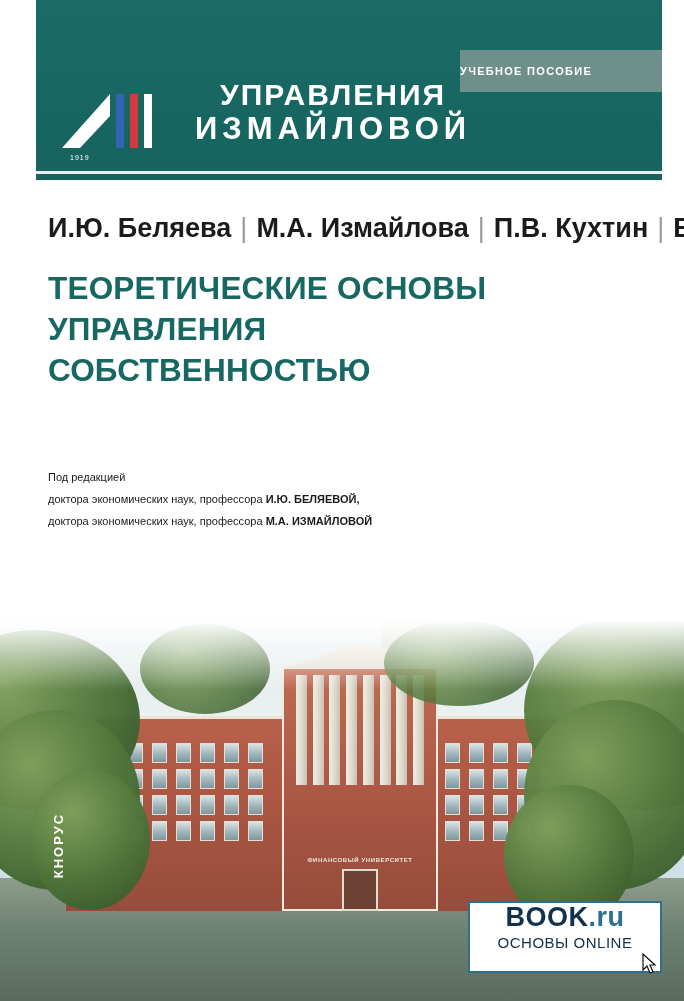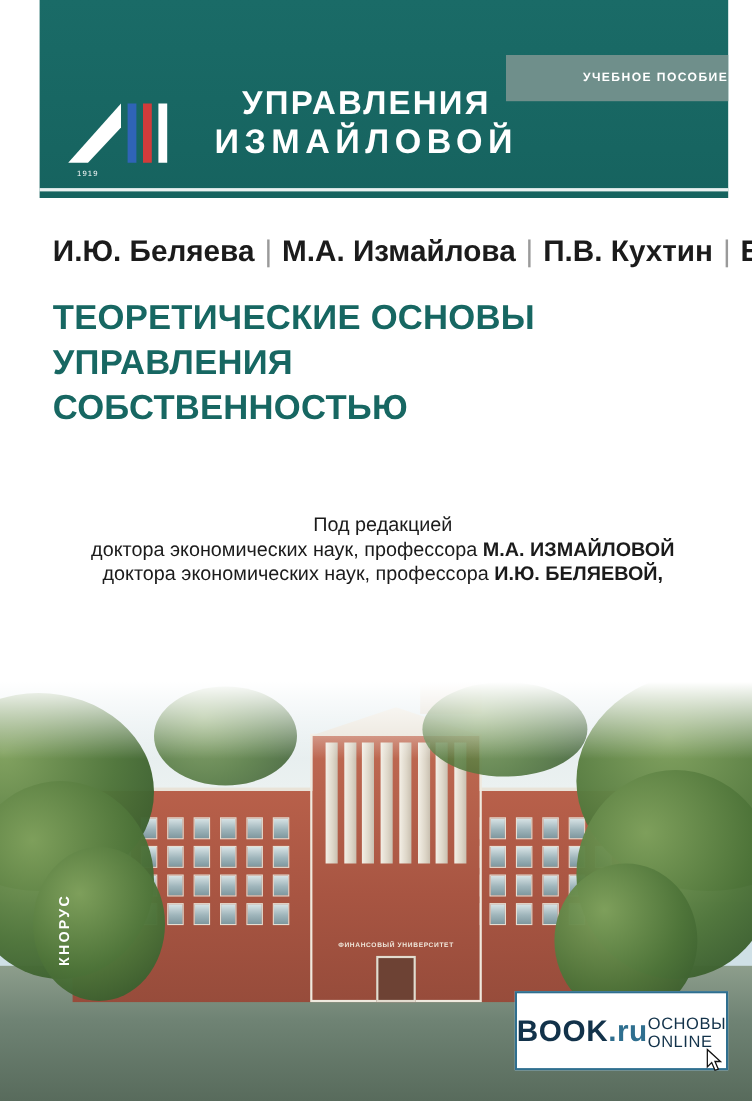--- a/index.html
+++ b/index.html
@@ -47,21 +47,21 @@
     top: 50px;
     width: 202px;
     height: 42px;
     background: #6f8f8b;
     color: #ffffff;
     font-size: 11px;
     letter-spacing: 1.3px;
     font-weight: bold;
     display: flex;
     align-items: center;
-    justify-content: flex-end;
+    justify-content: flex-start;
     text-transform: uppercase;
   }
   
   .emblem {
     position: absolute;
     left: 52px;
     top: 86px;
     width: 112px;
     height: 78px;
   }
@@ -131,24 +131,23 @@
     line-height: 41px;
     letter-spacing: 0.2px;
     text-transform: uppercase;
   }
   
   .editors {
     position: absolute;
     left: 48px;
     top: 466px;
     width: 600px;
-    font-size: 18px;
+    font-size: 11px;
     color: #1b1b1b;
     line-height: 22px;
-    text-align: center;
   }
   .editors .row b { font-weight: bold; }
   
   .photo {
     position: absolute;
     left: 0;
     top: 620px;
     width: 684px;
     height: 381px;
     overflow: hidden;
@@ -299,23 +298,23 @@
   .bookru {
     position: absolute;
     right: 22px;
     bottom: 28px;
     width: 194px;
     height: 72px;
     background: #ffffff;
     border: 2px solid #2f6f8f;
     box-sizing: border-box;
     display: flex;
-    flex-direction: row;
+    flex-direction: column;
     align-items: center;
-    justify-content: center;
+    justify-content: flex-start;
   }
   .bookru .b1 {
     font-size: 27px;
     font-weight: bold;
     color: #12324a;
     letter-spacing: 0.5px;
     line-height: 28px;
   }
   .bookru .b1 em {
     font-style: normal;
@@ -371,24 +370,24 @@
   </div>
 
   <div class="title">
     <div>ТЕОРЕТИЧЕСКИЕ ОСНОВЫ УПРАВЛЕНИЯ</div>
     <div>СОБСТВЕННОСТЬЮ</div>
   </div>
 
   <div class="editors">
     <div class="row">Под редакцией</div>
     <div class="row">
+      <span>доктора экономических наук, профессора </span><b>И.Ю. БЕЛЯЕВОЙ,</b>
+    </div>
+    <div class="row">
       <span>доктора экономических наук, профессора </span><b>М.А. ИЗМАЙЛОВОЙ</b>
-    </div>
-    <div class="row">
-      <span>доктора экономических наук, профессора </span><b>И.Ю. БЕЛЯЕВОЙ,</b>
     </div>
   </div>
 
   <div class="photo">
     <div class="sky"></div>
     <div class="ground"></div>
 
     <div class="building">
       <div class="win-grid wg-left">
         <b></b>

